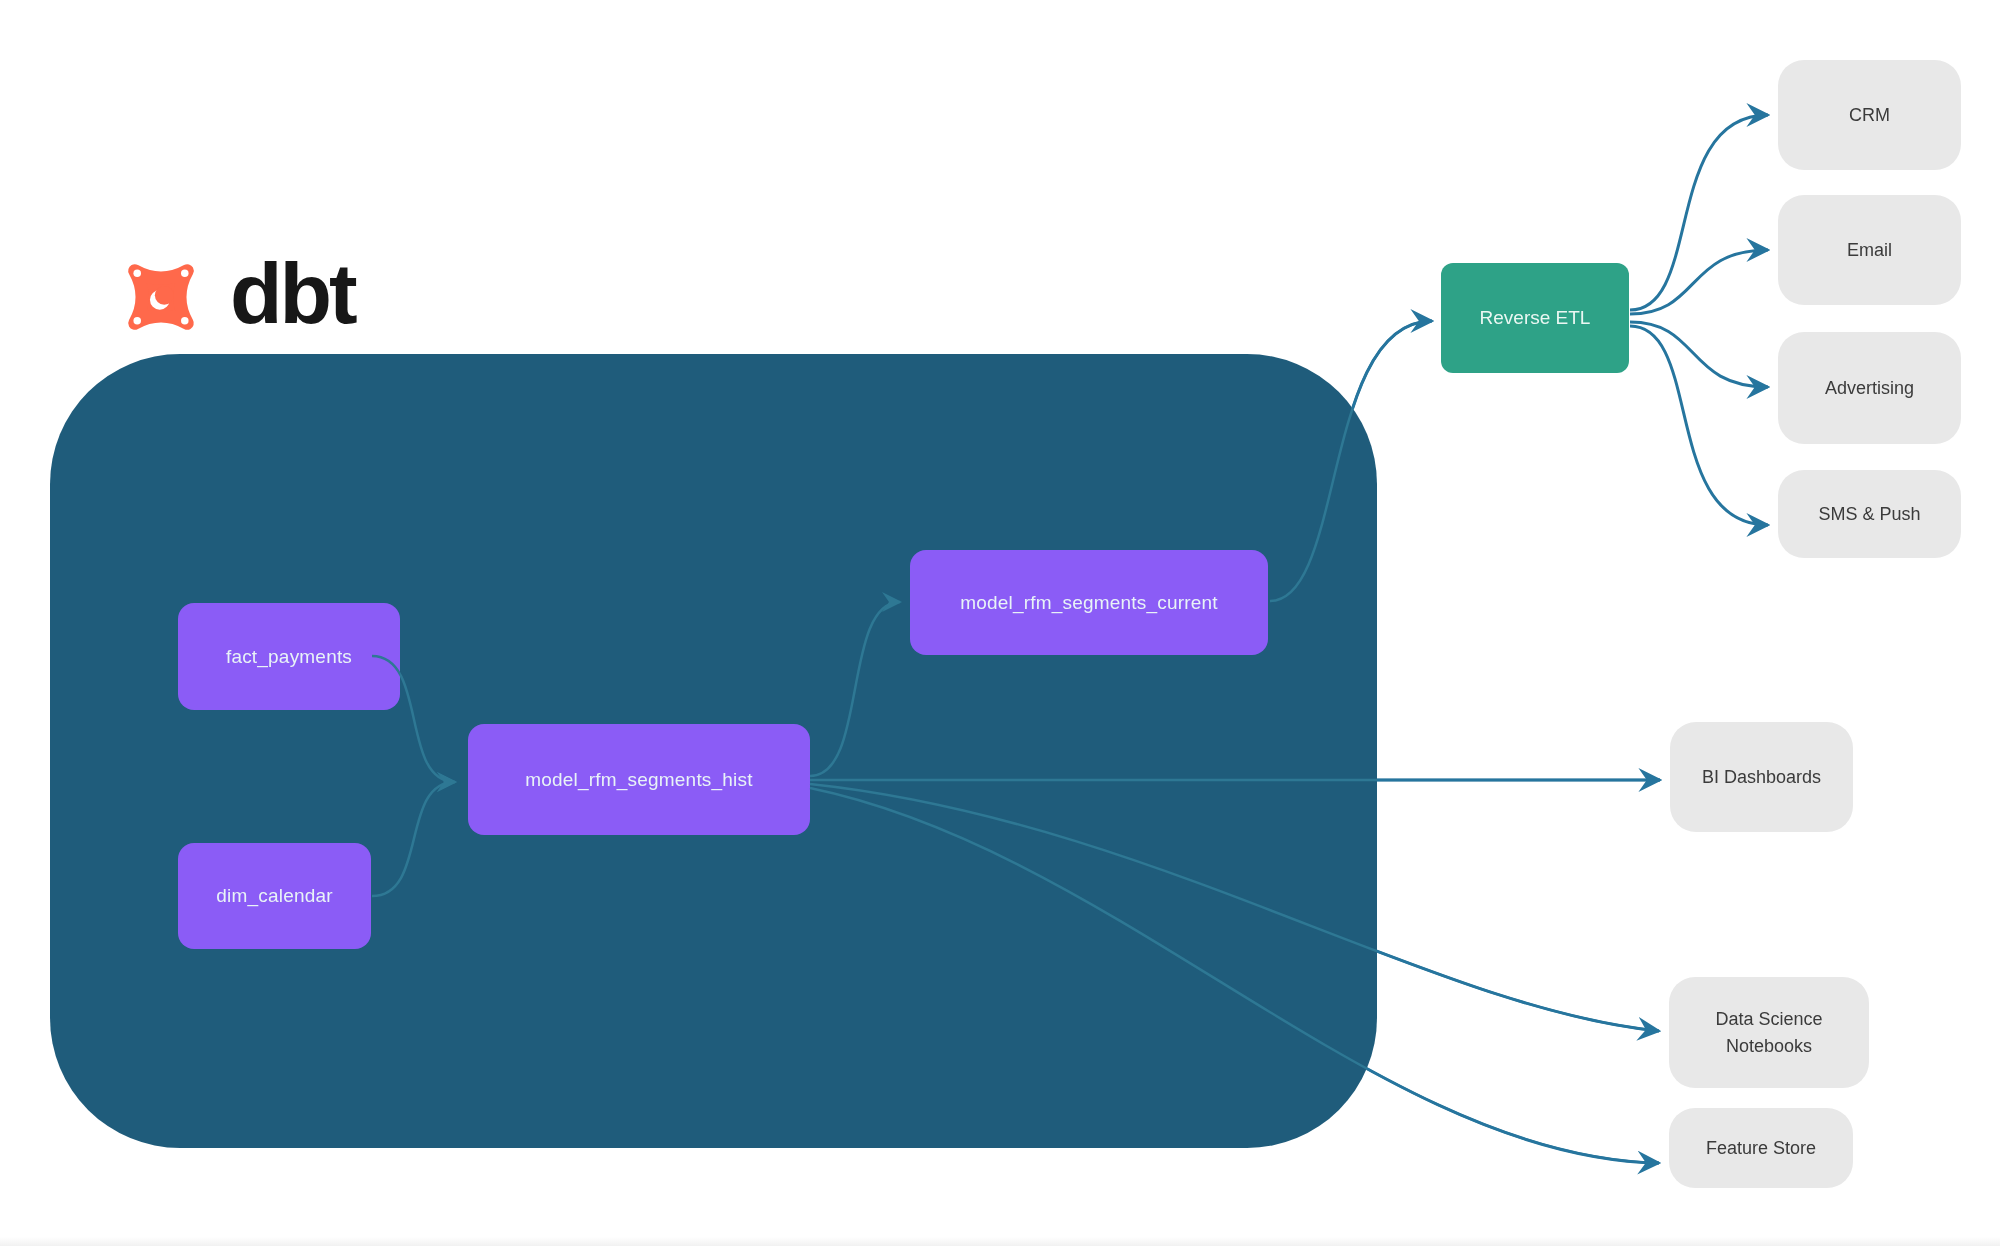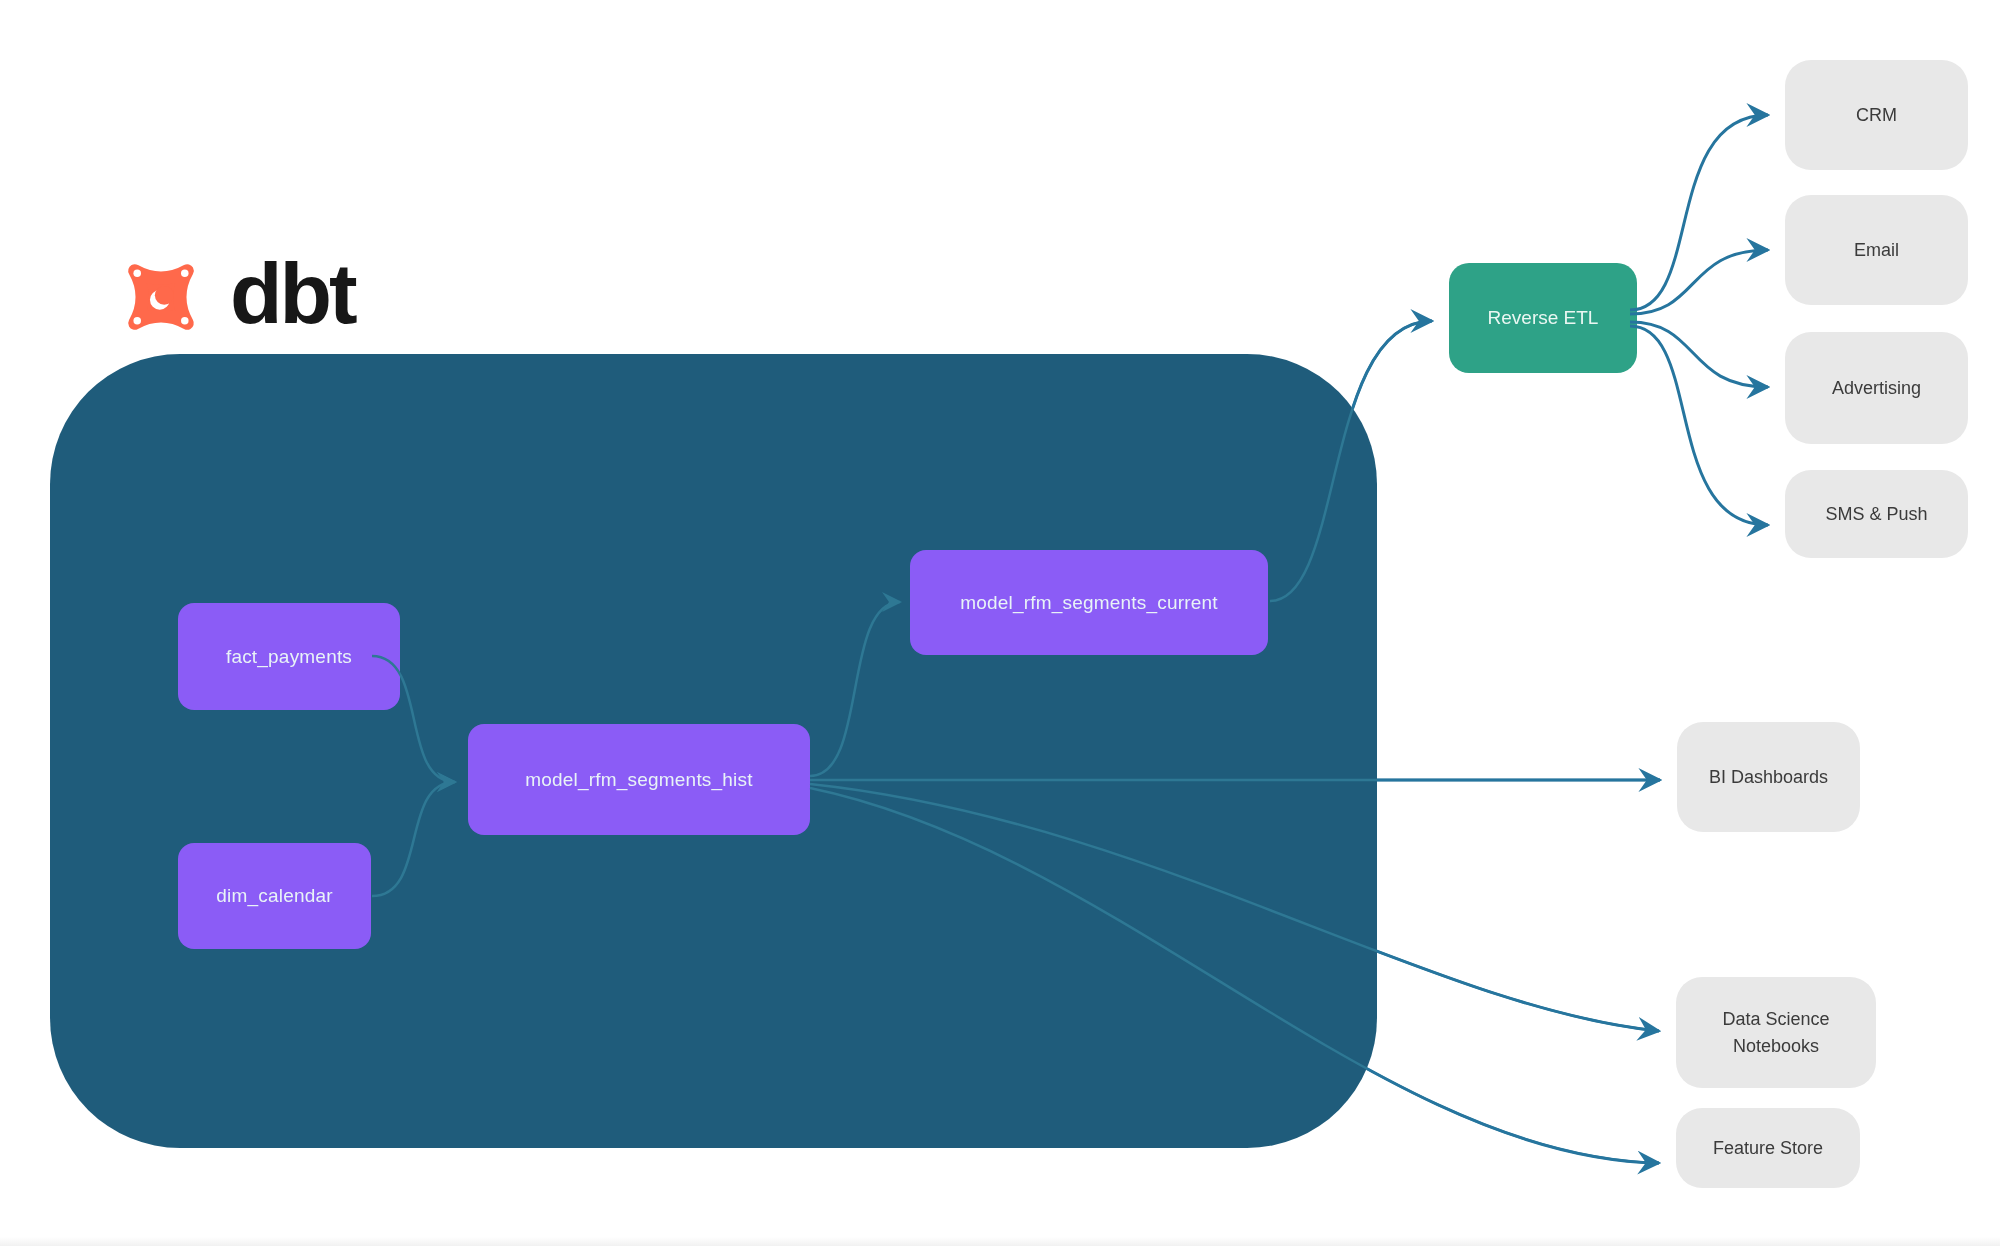--- a/index.html
+++ b/index.html
@@ -34,27 +34,26 @@
   .node{
     position:absolute;display:flex;align-items:center;justify-content:center;
     text-align:center;box-sizing:border-box;
   }
   .node.model{
     background:#8b5cf6;color:#E8F3F7;
     border-radius:16px;font-size:19px;letter-spacing:.2px;
   }
   .node.green{
     background:#2EA287;color:#EAF7F2;
-    border-radius:20px;font-size:19px;margin-left:8px;
+    border-radius:12px;font-size:19px;
   }
   .node.gray{
     background:#E8E8E8;color:#3B3B3B;
     border-radius:26px;font-size:18px;line-height:1.45;
     padding:0 20px;
-    margin-left:7px;
   }
 
   
   .edges{
     position:absolute;left:0;top:0;width:2000px;height:1246px;
     pointer-events:none;
   }
   .edge-in{fill:none;stroke:#2E7894;stroke-width:2.5;}
   .edge-out{fill:none;stroke:#26759E;stroke-width:3;}
 

